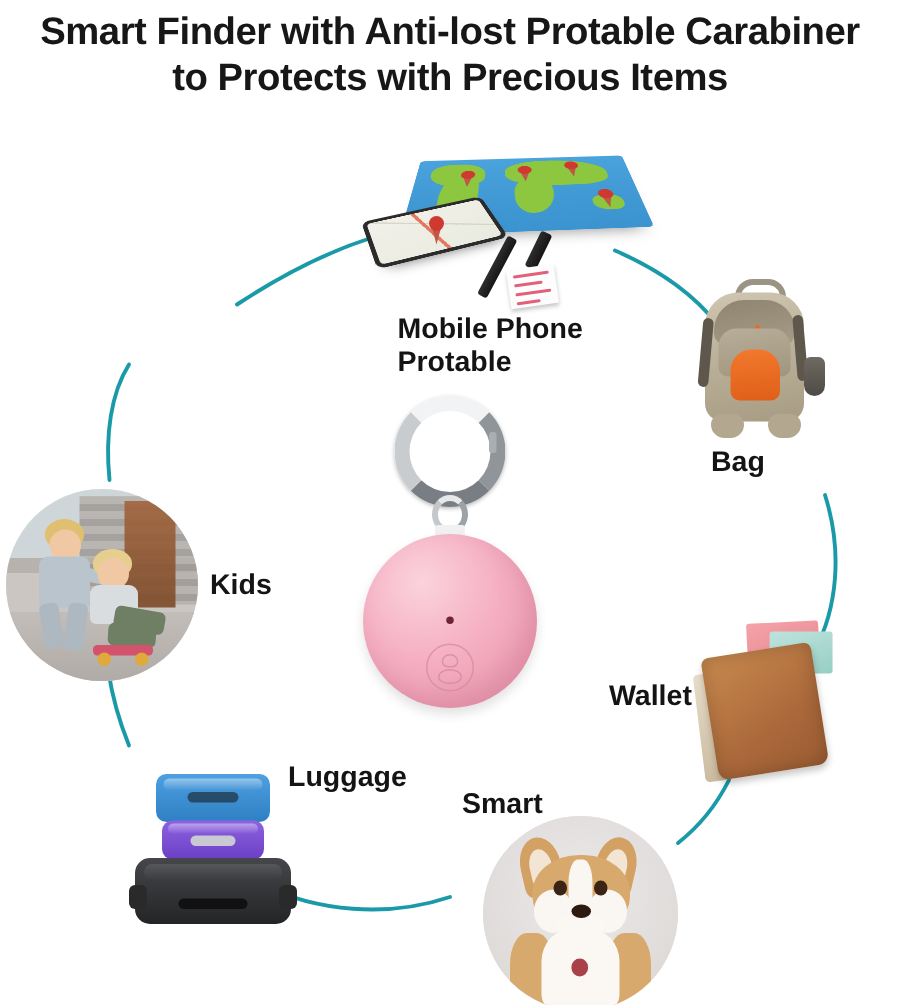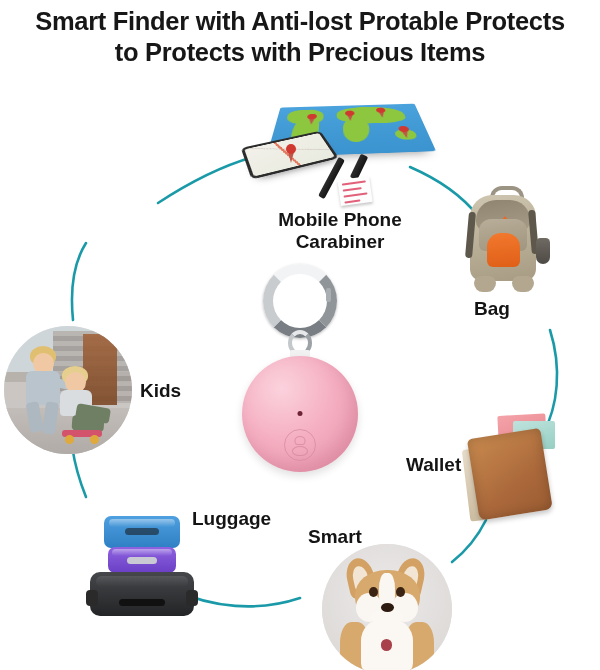--- a/index.html
+++ b/index.html
@@ -45,21 +45,21 @@
 
   
   .label {
     position: absolute;
     color: #141414;
     font-size: 19px;
     font-weight: bold;
     line-height: 22px;
     white-space: nowrap;
   }
-  .label.two-line { white-space: normal; text-align: center; }
+  .label.two-line { white-space: normal; }
 
   
   .node { position: absolute; }
 
   
   .photo-circle {
     border-radius: 50%;
     overflow: hidden;
     position: relative;
     background: #e9e6e4;
@@ -324,21 +324,21 @@
     border:1px solid rgba(214,137,160,.8);
     box-sizing:border-box;
   }
 </style>
 </head>
 <body>
 
 <div id="page">
 
   <div id="title">
-    <span class="line line1">Smart Finder with Anti-lost Protable Protects</span>
+    <span class="line line1">Smart Finder with Anti-lost Protable Carabiner</span>
     <span class="line line2">to Protects with Precious Items</span>
   </div>
 
   <svg id="arcs" viewBox="0 0 600 670">
     <g fill="none" stroke="#1a9aa8" stroke-width="2.6" stroke-linecap="round">
       <path d="M158,203 C190,182 222,166 253,157"></path>
       <path d="M410,167 C440,180 463,197 478,216"></path>
       <path d="M550,330 C562,368 558,406 543,434"></path>
       <path d="M486,520 C478,536 466,551 452,562"></path>
       <path d="M300,598 C258,612 212,608 172,589"></path>
@@ -382,21 +382,21 @@
     <div class="pen-obj" style="left:85px; top:74px; width:7px; height:44px; transform:rotate(28deg);"></div>
     <div class="pen-obj" style="left:112px; top:72px; width:8px; height:26px; transform:rotate(26deg);"></div>
     <div class="sticky" style="left:96px; top:96px;">
       <i></i>
       <i style="width:60%"></i>
       <i style="width:74%"></i>
       <i style="width:50%"></i>
     </div>
     <div class="label two-line" style="left:22px; top:127px; width:150px;">
       <span>Mobile Phone</span><br>
-      <span>Carabiner</span>
+      <span>Protable</span>
     </div>
   </div>
 
   <div class="node" style="left:406px; top:416px; width:190px; height:110px;">
     <div class="wallet" style="left:66px; top:0; width:90px; height:104px;">
       <div class="cash" style="left:32px; top:0; width:48px; height:30px; background:linear-gradient(160deg,#f4a3a8,#e7868f); transform:rotate(6deg);"></div>
       <div class="cash" style="left:46px; top:8px; width:42px; height:28px; background:linear-gradient(160deg,#bfe3dc,#96cfc4); transform:rotate(9deg);"></div>
       <div class="back"></div>
       <div class="body"></div>
     </div>

